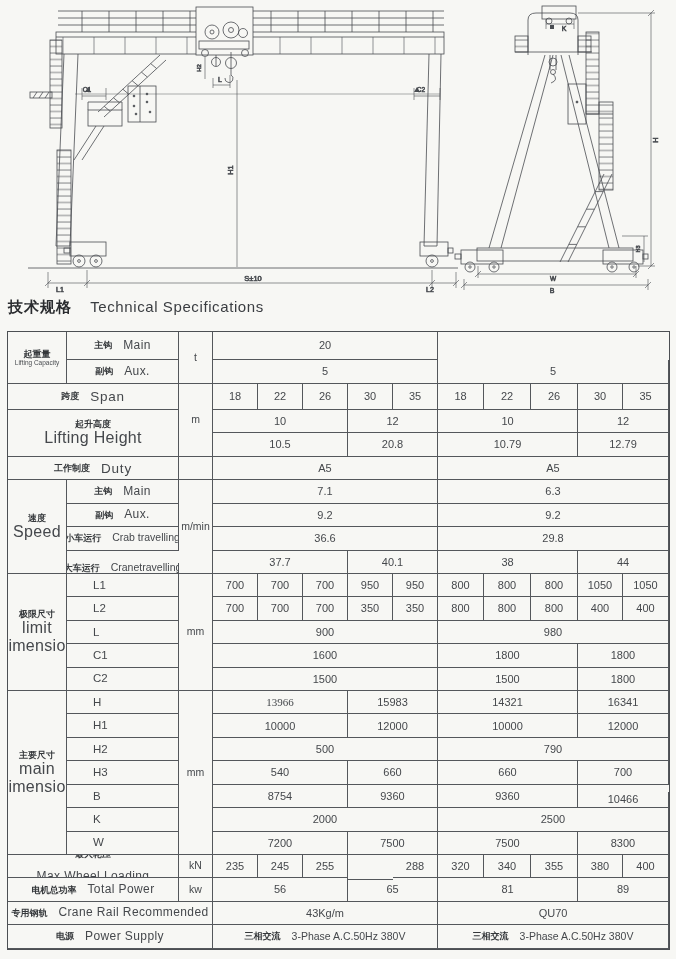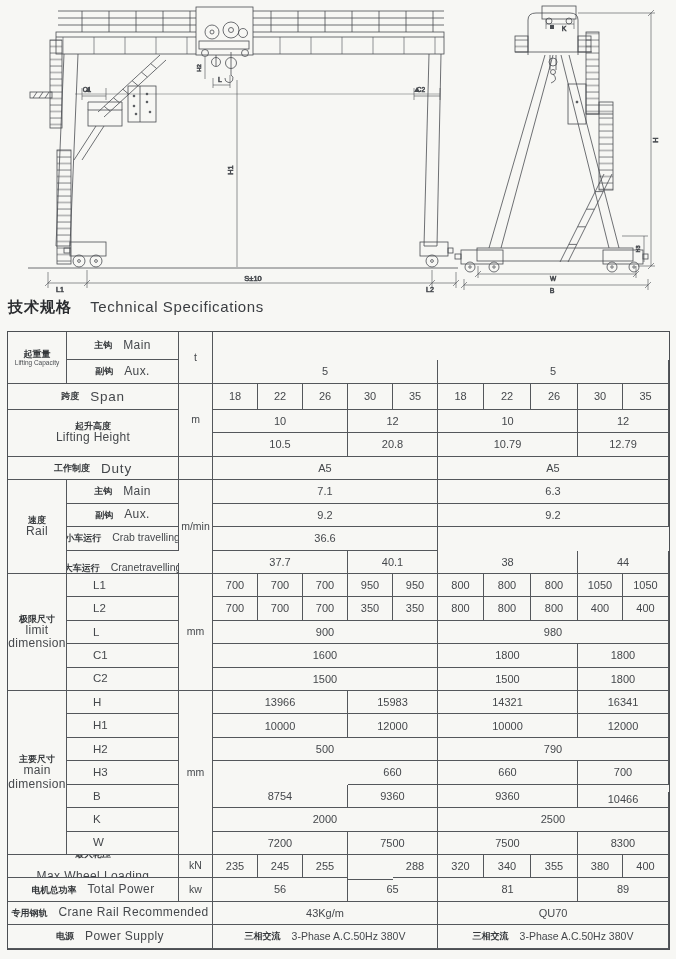--- a/index.html
+++ b/index.html
@@ -29,21 +29,21 @@
     font-size:11px;color:#45484c;line-height:1.12;overflow:hidden;white-space:nowrap;
   }
   .cell.pair{flex-direction:row;gap:11px;}
   .cn{font-size:9px;font-weight:bold;color:#35383b;}
   .enl{font-size:12px;letter-spacing:0.4px;}
   .enl.lg{font-size:13.5px;letter-spacing:0.8px;}
   .enl.sm{font-size:10.5px;letter-spacing:0;}
   .ln{text-align:center;}
   .ln.cn{font-size:9px;font-weight:bold;}
   .ln.tiny{font-size:6.5px;font-weight:normal;color:#4a4d51;}
-  .ln.en2{font-size:12px;letter-spacing:0.3px;}
+  .ln.en2{font-size:16px;letter-spacing:0.3px;}
   .cell.dim{align-items:flex-start;padding-left:26px;font-size:11.5px;box-sizing:border-box;}
   .cell.unit{font-size:10.5px;}
   svg text{font-family:"Liberation Sans", sans-serif;fill:#3a3d40;}
 </style>
 </head>
 <body>
 
 <div id="page">
 
   <svg id="drawing" width="676" height="296" viewBox="0 0 676 296">
@@ -282,20 +282,21 @@
       </div>
       <div class="cell pair" style="grid-area: 1 / 2 / span 1 / span 1;">
         <span class="cn">主钩</span>
         <span class="enl">Main</span>
       </div>
       <div class="cell pair" style="grid-area: 2 / 2 / span 1 / span 1;">
         <span class="cn">副钩</span>
         <span class="enl">Aux.</span>
       </div>
       <div class="cell unit" style="grid-area: 1 / 3 / span 2 / span 1;">t</div>
+      <div class="cell" style="grid-area: 1 / 4 / span 1 / span 5;">20</div>
       <div class="cell" style="grid-area: 2 / 4 / span 1 / span 5;">5</div>
       <div class="cell" style="grid-area: 2 / 9 / span 1 / span 5;">5</div>
       <div class="cell pair" style="grid-area: 3 / 1 / span 1 / span 2;">
         <span class="cn">跨度</span>
         <span class="enl lg">Span</span>
       </div>
       <div class="cell unit" style="grid-area: 3 / 3 / span 3 / span 1;">m</div>
       <div class="cell" style="grid-area: 3 / 4 / span 1 / span 1;">18</div>
       <div class="cell" style="grid-area: 3 / 5 / span 1 / span 1;">22</div>
       <div class="cell" style="grid-area: 3 / 6 / span 1 / span 1;">26</div>
@@ -320,21 +321,21 @@
       <div class="cell" style="grid-area: 5 / 12 / span 1 / span 2;">12.79</div>
       <div class="cell pair" style="grid-area: 6 / 1 / span 1 / span 2;">
         <span class="cn">工作制度</span>
         <span class="enl lg">Duty</span>
       </div>
       <div class="cell" style="grid-area: 6 / 3 / span 1 / span 1;"></div>
       <div class="cell" style="grid-area: 6 / 4 / span 1 / span 5;">A5</div>
       <div class="cell" style="grid-area: 6 / 9 / span 1 / span 5;">A5</div>
       <div class="cell" style="grid-area: 7 / 1 / span 4 / span 1;">
         <div class="ln cn">速度</div>
-        <div class="ln en2">Rail</div>
+        <div class="ln en2">Speed</div>
       </div>
       <div class="cell pair" style="grid-area: 7 / 2 / span 1 / span 1;">
         <span class="cn">主钩</span>
         <span class="enl">Main</span>
       </div>
       <div class="cell pair" style="grid-area: 8 / 2 / span 1 / span 1;">
         <span class="cn">副钩</span>
         <span class="enl">Aux.</span>
       </div>
       <div class="cell pair" style="grid-area: 9 / 2 / span 1 / span 1;">
@@ -344,20 +345,21 @@
       <div class="cell pair" style="grid-area: 10 / 2 / span 1 / span 1; margin-top: 12px;">
         <span class="cn">大车运行</span>
         <span class="enl sm">Cranetravelling</span>
       </div>
       <div class="cell unit" style="grid-area: 7 / 3 / span 4 / span 1;">m/min</div>
       <div class="cell" style="grid-area: 7 / 4 / span 1 / span 5;">7.1</div>
       <div class="cell" style="grid-area: 7 / 9 / span 1 / span 5;">6.3</div>
       <div class="cell" style="grid-area: 8 / 4 / span 1 / span 5;">9.2</div>
       <div class="cell" style="grid-area: 8 / 9 / span 1 / span 5;">9.2</div>
       <div class="cell" style="grid-area: 9 / 4 / span 1 / span 5;">36.6</div>
+      <div class="cell" style="grid-area: 9 / 9 / span 1 / span 5;">29.8</div>
       <div class="cell" style="grid-area: 10 / 4 / span 1 / span 3;">37.7</div>
       <div class="cell" style="grid-area: 10 / 7 / span 1 / span 2;">40.1</div>
       <div class="cell" style="grid-area: 10 / 9 / span 1 / span 3;">38</div>
       <div class="cell" style="grid-area: 10 / 12 / span 1 / span 2;">44</div>
       <div class="cell" style="grid-area: 11 / 1 / span 5 / span 1;">
         <div class="ln cn">极限尺寸</div>
         <div class="ln en2">limit</div>
         <div class="ln en2">dimension</div>
       </div>
       <div class="cell dim" style="grid-area: 11 / 2 / span 1 / span 1;">L1</div>
@@ -400,30 +402,31 @@
         <div class="ln en2">dimension</div>
       </div>
       <div class="cell dim" style="grid-area: 16 / 2 / span 1 / span 1;">H</div>
       <div class="cell dim" style="grid-area: 17 / 2 / span 1 / span 1;">H1</div>
       <div class="cell dim" style="grid-area: 18 / 2 / span 1 / span 1;">H2</div>
       <div class="cell dim" style="grid-area: 19 / 2 / span 1 / span 1;">H3</div>
       <div class="cell dim" style="grid-area: 20 / 2 / span 1 / span 1;">B</div>
       <div class="cell dim" style="grid-area: 21 / 2 / span 1 / span 1;">K</div>
       <div class="cell dim" style="grid-area: 22 / 2 / span 1 / span 1;">W</div>
       <div class="cell unit" style="grid-area: 16 / 3 / span 7 / span 1;">mm</div>
-      <div class="cell" style="grid-area: 16 / 4 / span 1 / span 3;">13966</div>
+      <div class="cell" style="grid-area: 16 / 4 / span 1 / span 3; font-family: Liberation Serif, serif;">13966</div>
       <div class="cell" style="grid-area: 16 / 7 / span 1 / span 2;">15983</div>
       <div class="cell" style="grid-area: 16 / 9 / span 1 / span 3;">14321</div>
       <div class="cell" style="grid-area: 16 / 12 / span 1 / span 2;">16341</div>
       <div class="cell" style="grid-area: 17 / 4 / span 1 / span 3;">10000</div>
       <div class="cell" style="grid-area: 17 / 7 / span 1 / span 2;">12000</div>
       <div class="cell" style="grid-area: 17 / 9 / span 1 / span 3;">10000</div>
       <div class="cell" style="grid-area: 17 / 12 / span 1 / span 2;">12000</div>
       <div class="cell" style="grid-area: 18 / 4 / span 1 / span 5;">500</div>
       <div class="cell" style="grid-area: 18 / 9 / span 1 / span 5;">790</div>
+      <div class="cell" style="grid-area: 19 / 4 / span 1 / span 3;">540</div>
       <div class="cell" style="grid-area: 19 / 7 / span 1 / span 2;">660</div>
       <div class="cell" style="grid-area: 19 / 9 / span 1 / span 3;">660</div>
       <div class="cell" style="grid-area: 19 / 12 / span 1 / span 2;">700</div>
       <div class="cell" style="grid-area: 20 / 4 / span 1 / span 3;">8754</div>
       <div class="cell" style="grid-area: 20 / 7 / span 1 / span 2;">9360</div>
       <div class="cell" style="grid-area: 20 / 9 / span 1 / span 3;">9360</div>
       <div class="cell" style="grid-area: 20 / 12 / span 1 / span 2; margin-top: 7px;">10466</div>
       <div class="cell" style="grid-area: 21 / 4 / span 1 / span 5;">2000</div>
       <div class="cell" style="grid-area: 21 / 9 / span 1 / span 5;">2500</div>
       <div class="cell" style="grid-area: 22 / 4 / span 1 / span 3;">7200</div>

